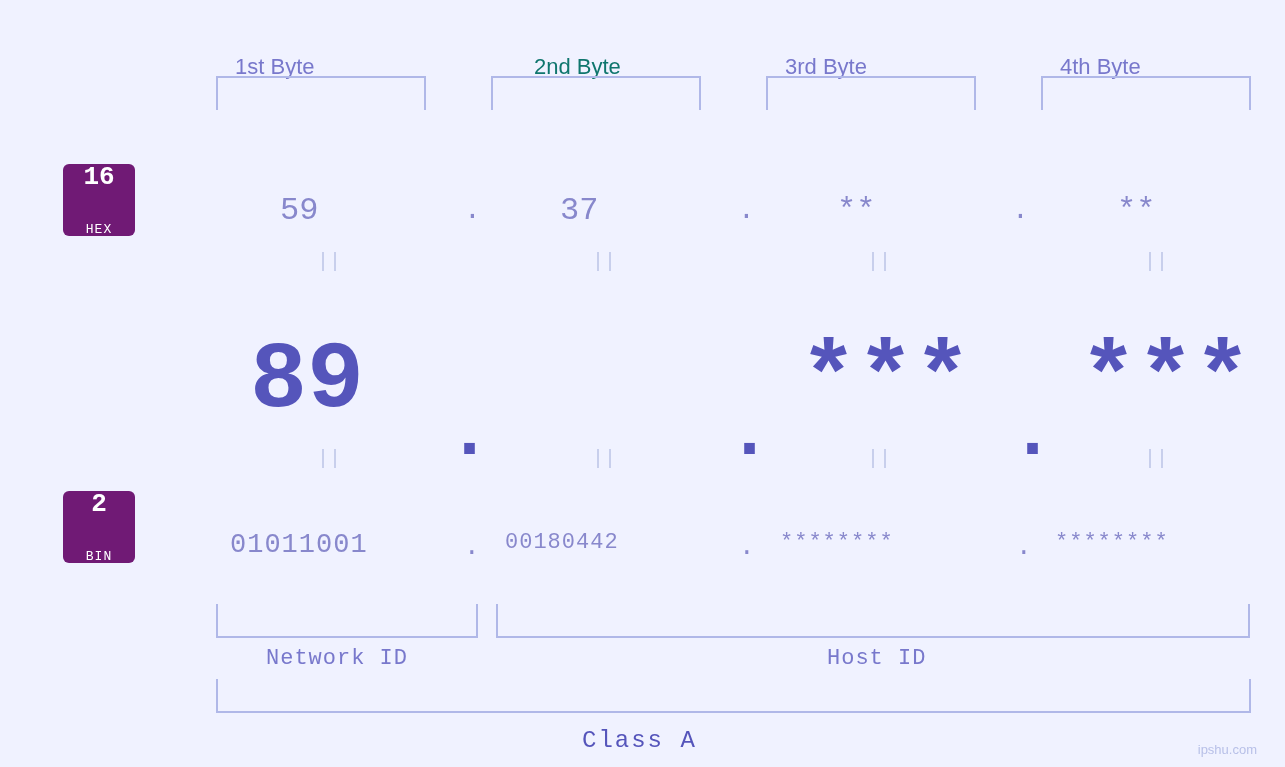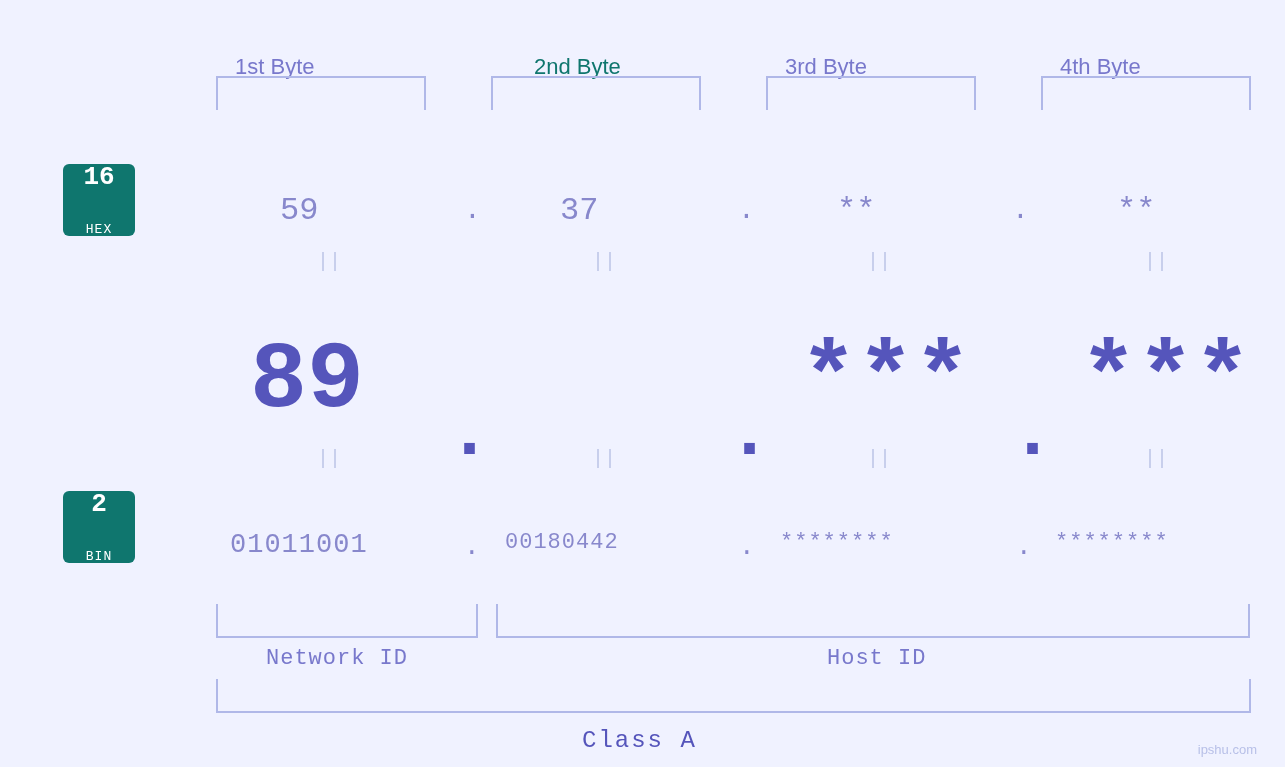--- a/index.html
+++ b/index.html
@@ -5,21 +5,21 @@
     * { margin: 0; padding: 16px; box-sizing: border-box; }
     body {
       width: 1285px;
       height: 767px;
       background: #f0f2ff;
       font-family: 'Courier New', Courier, monospace;
       overflow: hidden;
       position: relative;
     }
     .badge {
-      background: #0f766e;
+      background: #701a75;
       color: white;
       border-radius: 6px;
       width: 72px;
       height: 72px;
       display: flex;
       flex-direction: column;
       align-items: center;
       justify-content: center;
       margin-bottom: 0;
     }

